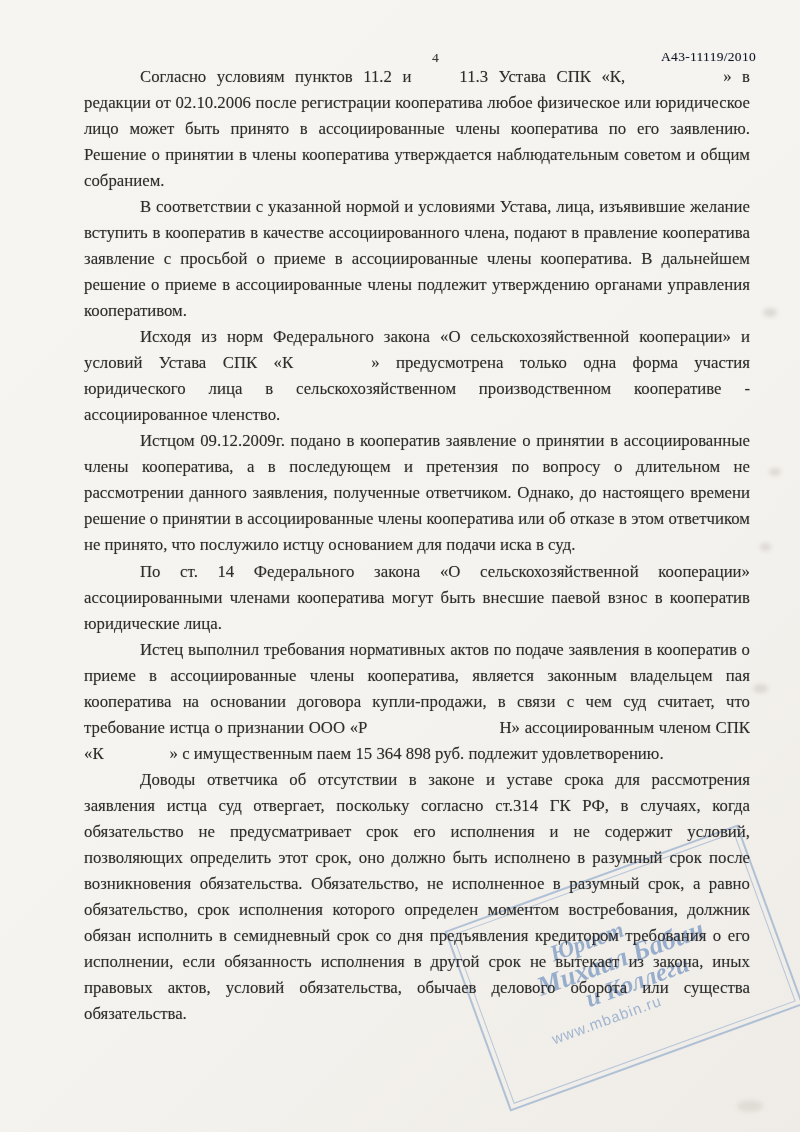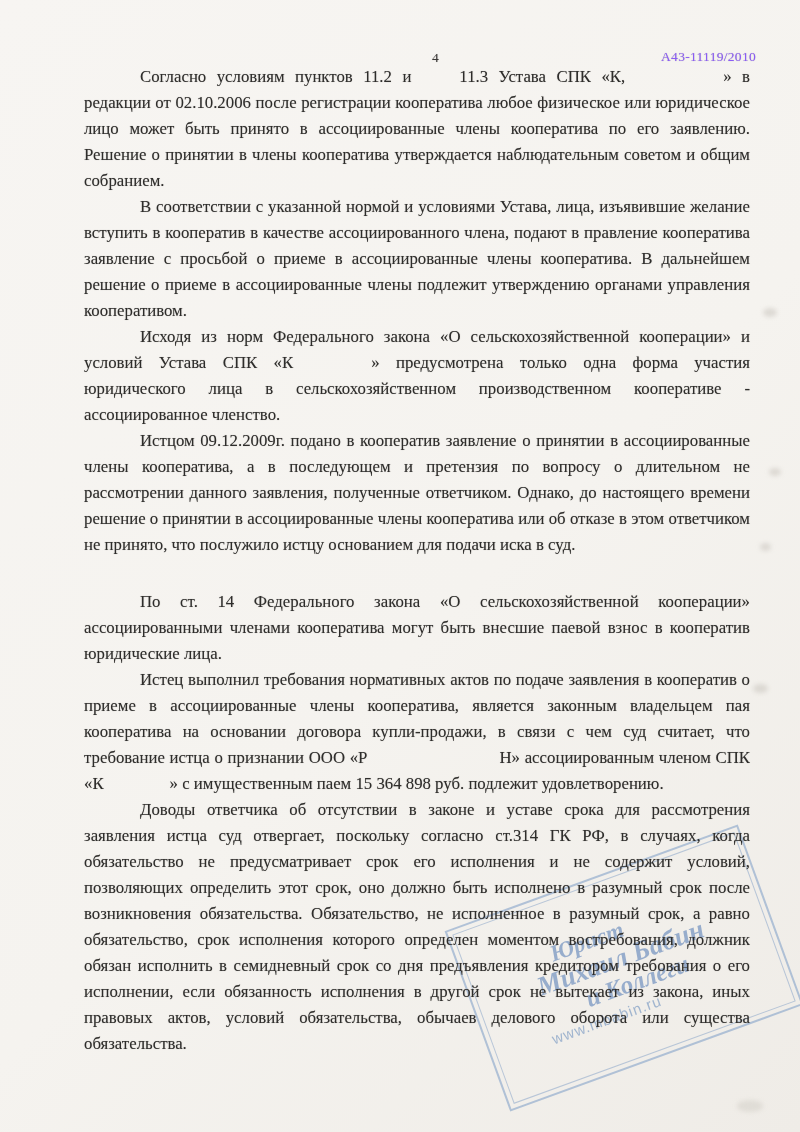--- a/index.html
+++ b/index.html
@@ -10,32 +10,32 @@
     -webkit-font-smoothing:antialiased;
   }
   .page{position:absolute;inset:0;}
   .hdr-num{
     position:absolute;top:50px;left:432px;
     font-size:13.5px;color:#3a3836;
     text-shadow:0 0 1px rgba(40,40,40,.3);
   }
   .hdr-case{
     position:absolute;top:49px;right:44px;
-    font-size:13.5px;color:#8b5cf6;letter-spacing:.3px;
+    font-size:13.5px;color:#0f172a;letter-spacing:.3px;
     text-shadow:0 0 1px rgba(40,40,40,.3);
     text-align:center;
   }
   .body-text{
     position:absolute;top:64px;left:84px;width:666px;z-index:2;
     font-size:16.8px;line-height:26px;color:#2e2d2b;
     text-align:justify;
     text-shadow:0 0 1px rgba(45,42,40,.35);
   }
   .body-text p{margin:0;text-indent:56px;}
-  .body-text p.sp{margin-top:31px;}
+  .body-text p.sp{margin-top:1px;}
   .gap{display:inline-block;height:1px;}
   
   .stamp{
     position:absolute;left:468px;top:872px;width:312px;height:192px;
     transform:rotate(-20deg);z-index:1;
     display:flex;flex-direction:column;align-items:center;justify-content:center;
     color:rgba(125,154,195,.78);
   }
   .stamp .b-outer{position:absolute;inset:0;border:2.5px solid rgba(136,164,201,.62);}
   .stamp .b-inner{position:absolute;inset:6px;border:1.5px solid rgba(136,164,201,.55);}

